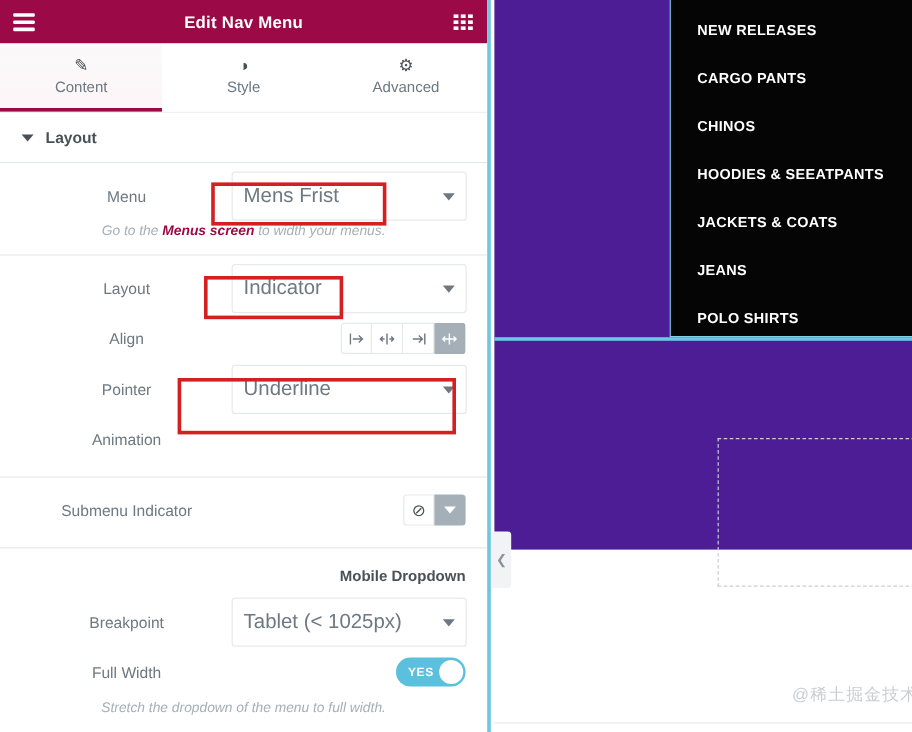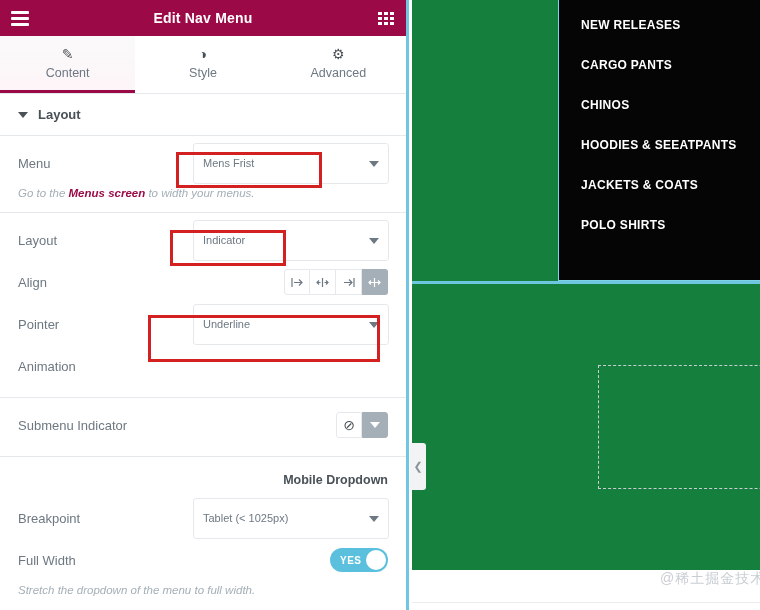--- a/index.html
+++ b/index.html
@@ -73,37 +73,37 @@
     border-bottom: 1px solid #e6e9ec;
     background: #ffffff;
   }
   .caret-down {
     width: 0; height: 0;
     border-left: 5px solid transparent; border-right: 5px solid transparent;
     border-top: 6px solid #495157;
   }
   .section-title { font-size: 13px; font-weight: bold; color: #495157; }
 
-  .ctrl-block { border-bottom: 1px solid #e6e9ec; padding: 6px 18px 10px 18px; }
+  .ctrl-block { border-bottom: 1px solid #e6e9ec; padding: 6px 18px 10px 18px; text-align: center; }
   .ctrl-block.noborder { border-bottom: none; }
   .row {
     display: flex; align-items: center;
     min-height: 42px;
   }
   .row-label { font-size: 13px; color: #6d7882; flex: 0 0 175px; }
   .row-field { flex: 1; display: flex; justify-content: flex-end; }
 
   .select {
     position: relative;
     width: 196px; height: 41px;
     border: 1px solid #e6e9ec; border-radius: 3px;
     background: #ffffff;
     display: flex; align-items: center;
     padding: 0 26px 0 9px;
-    font-size: 11px; color: #6d7882;
+    font-size: 17px; color: #6d7882;
     cursor: pointer;
   }
   .select .arrow {
     position: absolute; right: 9px; top: 50%;
     width: 0; height: 0; margin-top: -2px;
     border-left: 5px solid transparent; border-right: 5px solid transparent;
     border-top: 6px solid #6d7882;
   }
   .hint {
     font-size: 11.5px; color: #a4afb7; font-style: italic;
@@ -166,22 +166,22 @@
   .anno {
     position: absolute;
     border: 3px solid #d32020;
     pointer-events: none;
     z-index: 40;
   }
 
   
   .preview {
     position: absolute; left: 412px; top: 0;
-    width: 348px; height: 570px;
-    background: #15803d;
+    width: 348px; height: 458px;
+    background: #4c1d95;
   }
   .nav-dropdown {
     position: absolute; left: 146px; top: -2px;
     width: 204px; height: 283px;
     background: #050505;
     border: 1px solid #7fd3e8;
     padding-top: 6px;
   }
   .nav-item {
     color: #ffffff;
@@ -380,20 +380,21 @@
   </div>
 
   <div class="preview">
 
     <div class="nav-dropdown">
       <div class="nav-item">NEW RELEASES</div>
       <div class="nav-item">CARGO PANTS</div>
       <div class="nav-item">CHINOS</div>
       <div class="nav-item">HOODIES &amp; SEEATPANTS</div>
       <div class="nav-item">JACKETS &amp; COATS</div>
+      <div class="nav-item">JEANS</div>
       <div class="nav-item">POLO SHIRTS</div>
     </div>
 
     <div class="teal-rule"></div>
     <div class="dashed-box"></div>
     <div class="watermark">@稀土掘金技术社区</div>
 
     <div class="collapse-handle">❮</div>
   </div>
 

